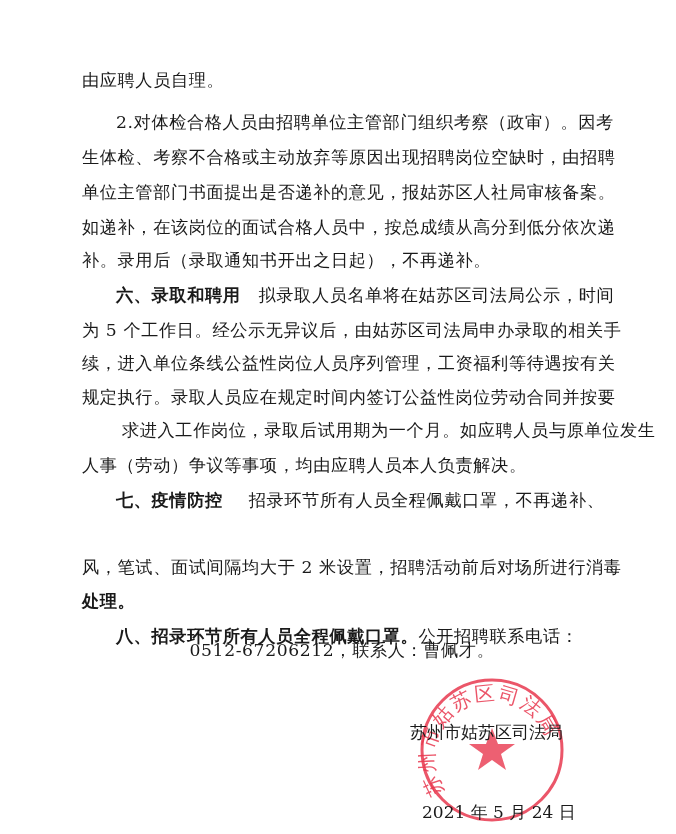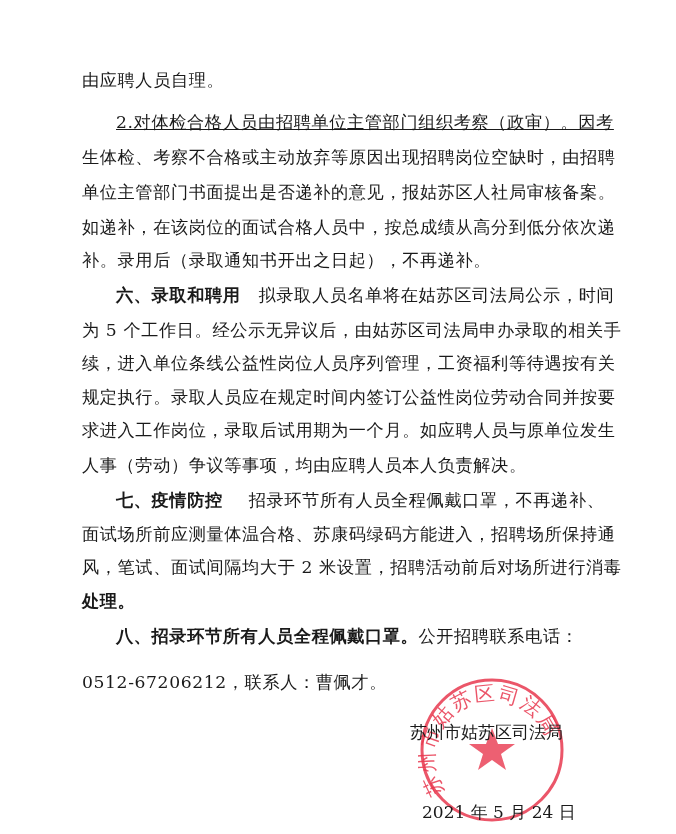--- a/index.html
+++ b/index.html
@@ -23,46 +23,45 @@
   .sign {
     position: absolute; font-size: 17px; line-height: 20px; white-space: nowrap; color: #1a1a1a;
   }
 </style>
 </head>
 <body>
 
 <div class="page">
 
   <div class="line" style="top:70px;">由应聘人员自理。</div>
-  <div class="line indent" style="top:112px; width:486px;text-decoration:underline;">2.对体检合格人员由招聘单位主管部门组织考察（政审）。因考</div>
+  <div class="line indent" style="top:112px; width:486px;">2.对体检合格人员由招聘单位主管部门组织考察（政审）。因考</div>
   <div class="line" style="top:147px;">生体检、考察不合格或主动放弃等原因出现招聘岗位空缺时，由招聘</div>
   <div class="line" style="top:182px;">单位主管部门书面提出是否递补的意见，报姑苏区人社局审核备案。</div>
   <div class="line" style="top:217px;">如递补，在该岗位的面试合格人员中，按总成绩从高分到低分依次递</div>
   <div class="line" style="top:250px;">补。录用后（录取通知书开出之日起），不再递补。</div>
 
   <div class="line indent" style="top:285px;">
     <span class="bold">六、录取和聘用</span><span style="display:inline-block;width:18px;"></span><span>拟录取人员名单将在姑苏区司法局公示，时间</span>
   </div>
   <div class="line" style="top:320px;">为 5 个工作日。经公示无异议后，由姑苏区司法局申办录取的相关手</div>
   <div class="line" style="top:353px;">续，进入单位条线公益性岗位人员序列管理，工资福利等待遇按有关</div>
   <div class="line" style="top:387px;">规定执行。录取人员应在规定时间内签订公益性岗位劳动合同并按要</div>
-  <div class="line" style="top:420px;">求进入工作岗位，录取后试用期为一个月。如应聘人员与原单位发生</div>
+  <div class="line" style="top:420px;margin-left:40px;">求进入工作岗位，录取后试用期为一个月。如应聘人员与原单位发生</div>
   <div class="line" style="top:455px;">人事（劳动）争议等事项，均由应聘人员本人负责解决。</div>
 
   <div class="line indent" style="top:490px;">
     <span class="bold">七、疫情防控</span><span style="display:inline-block;width:26px;"></span><span>招录环节所有人员全程佩戴口罩，不再递补、</span>
   </div>
-  <div class="line" style="top:524px;">面试场所前应测量体温合格、苏康码绿码方能进入，招聘场所保持通</div>
   <div class="line" style="top:557px;">风，笔试、面试间隔均大于 2 米设置，招聘活动前后对场所进行消毒</div>
   <div class="line" style="top:591px;font-weight:bold;">处理。</div>
 
   <div class="line indent" style="top:626px;">
     <span class="bold">八、招录环节所有人员全程佩戴口罩。</span><span>公开招聘联系电话：</span>
   </div>
-  <div class="line" style="top:672px;">0512-67206212，联系人：曹佩才。</div>
+  <div class="line" style="top:640px;text-align:center;">0512-67206212，联系人：曹佩才。</div>
 
   <svg class="stamp" viewBox="0 0 148 148">
     <defs>
       <path id="ringPath" d="M 30 120 A 58 58 0 1 1 118 120"></path>
     </defs>
     <circle cx="74" cy="74" r="70" fill="none" stroke="#e8384f" stroke-width="3" opacity="0.85"></circle>
     <text font-family="DejaVu Serif, serif" font-size="20" fill="#e8384f" opacity="0.85" letter-spacing="2">
       <textPath href="#ringPath" startOffset="2%">苏州市姑苏区司法局</textPath>
     </text>
     <polygon points="74,52 80,68 97,68 83,78 88,94 74,84 60,94 65,78 51,68 68,68" fill="#e8384f" opacity="0.8"></polygon>

